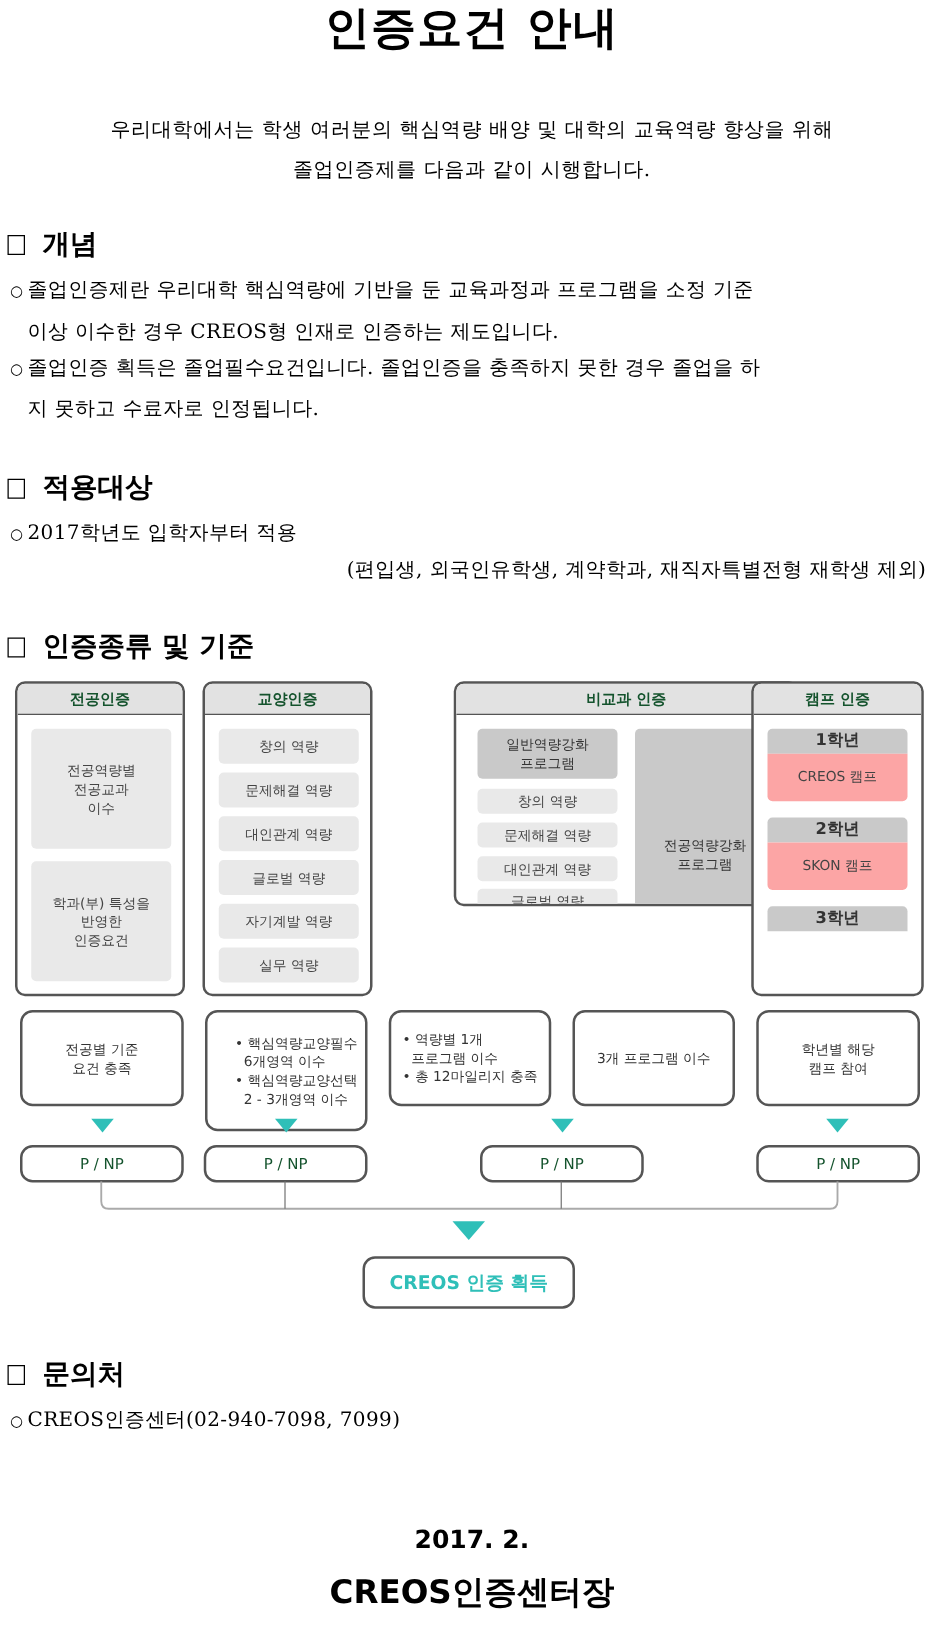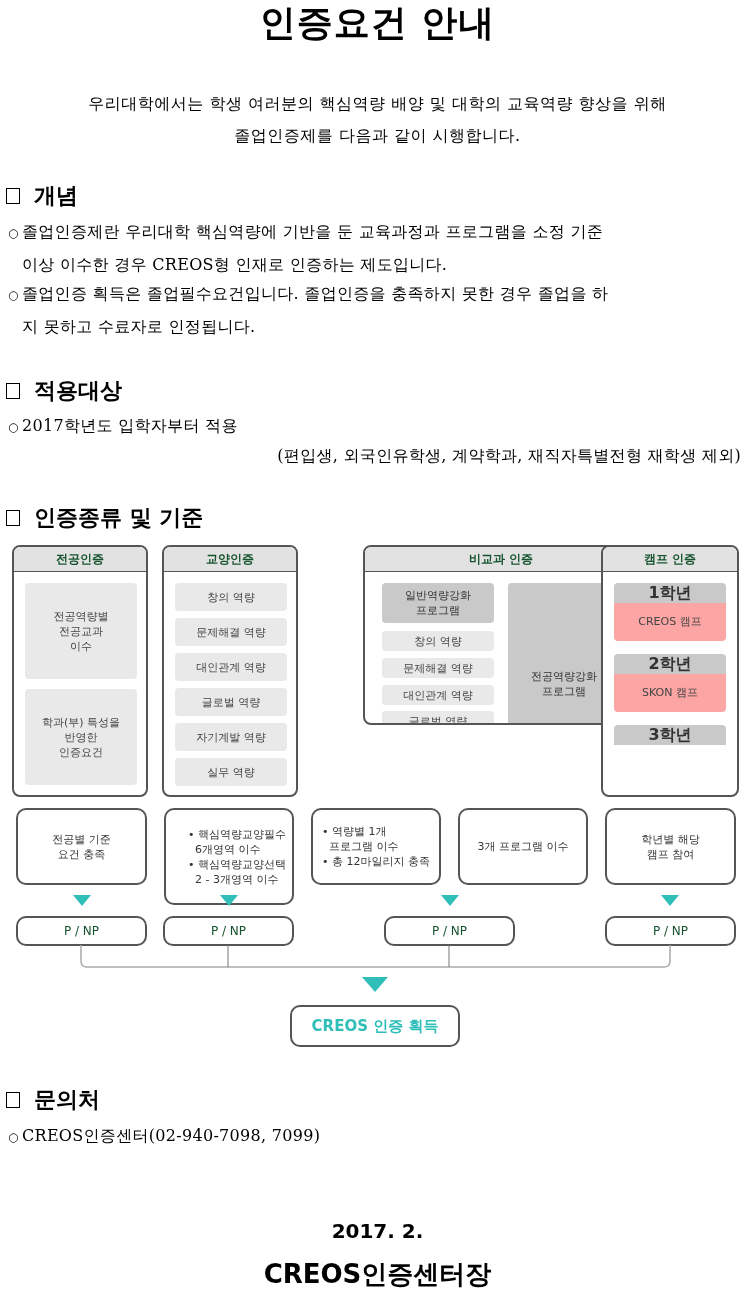--- a/index.html
+++ b/index.html
@@ -12,21 +12,21 @@
   .sq { display:inline-block; width:14px; height:16px; border:1.5px solid #000; margin-right:14px; box-sizing:border-box; }
   .para { left:8px; width:740px; font-size:16px; line-height:20px; letter-spacing:0.3px; }
   .para .bul { display:inline-block; width:14px; font-size:12px; }
   .indent { padding-left:14px; }
 
   
   .panel { border:2px solid #555; border-radius:8px; background:#fff; box-sizing:border-box; overflow:hidden; }
   .panel-h { height:24px; background:#e2e2e2; border-bottom:1.5px solid #555; text-align:center; font-size:12px; font-weight:bold; line-height:24px; color:#14532d; }
   .gbox { background:#e9e9e9; border-radius:4px; text-align:center; font-size:11px; color:#444; display:flex; align-items:center; justify-content:center; box-sizing:border-box; line-height:15px; }
   .dbox { background:#c9c9c9; border-radius:4px; text-align:center; font-size:11px; color:#333; display:flex; align-items:center; justify-content:center; line-height:15px; }
-  .camp-h { height:20px; background:#c9c9c9; border-radius:4px 4px 0 0; text-align:center; font-size:16px; font-weight:bold; color:#333; line-height:20px; }
+  .camp-h { height:20px; background:#c9c9c9; border-radius:4px 4px 0 0; text-align:center; font-size:13px; font-weight:bold; color:#333; line-height:20px; }
   .camp-b { height:38px; background:#fca5a5; border-radius:0 0 4px 4px; text-align:center; font-size:11px; color:#444; line-height:38px; }
   .rbox { border:2px solid #555; border-radius:10px; background:#fff; box-sizing:border-box; font-size:11px; color:#333; display:flex; align-items:center; justify-content:center; text-align:center; line-height:15px; }
   .pnp { border:2px solid #555; border-radius:10px; background:#fff; box-sizing:border-box; font-size:12px; color:#14532d; text-align:center; line-height:26px; height:30px; }
   .tri { width:0; height:0; border-left:9px solid transparent; border-right:9px solid transparent; border-top:11px solid #2fbfb8; }
   .tri-big { width:0; height:0; border-left:13px solid transparent; border-right:13px solid transparent; border-top:15px solid #2fbfb8; }
   .left { text-align:left; }
 </style>
 </head>
 <body>
 

